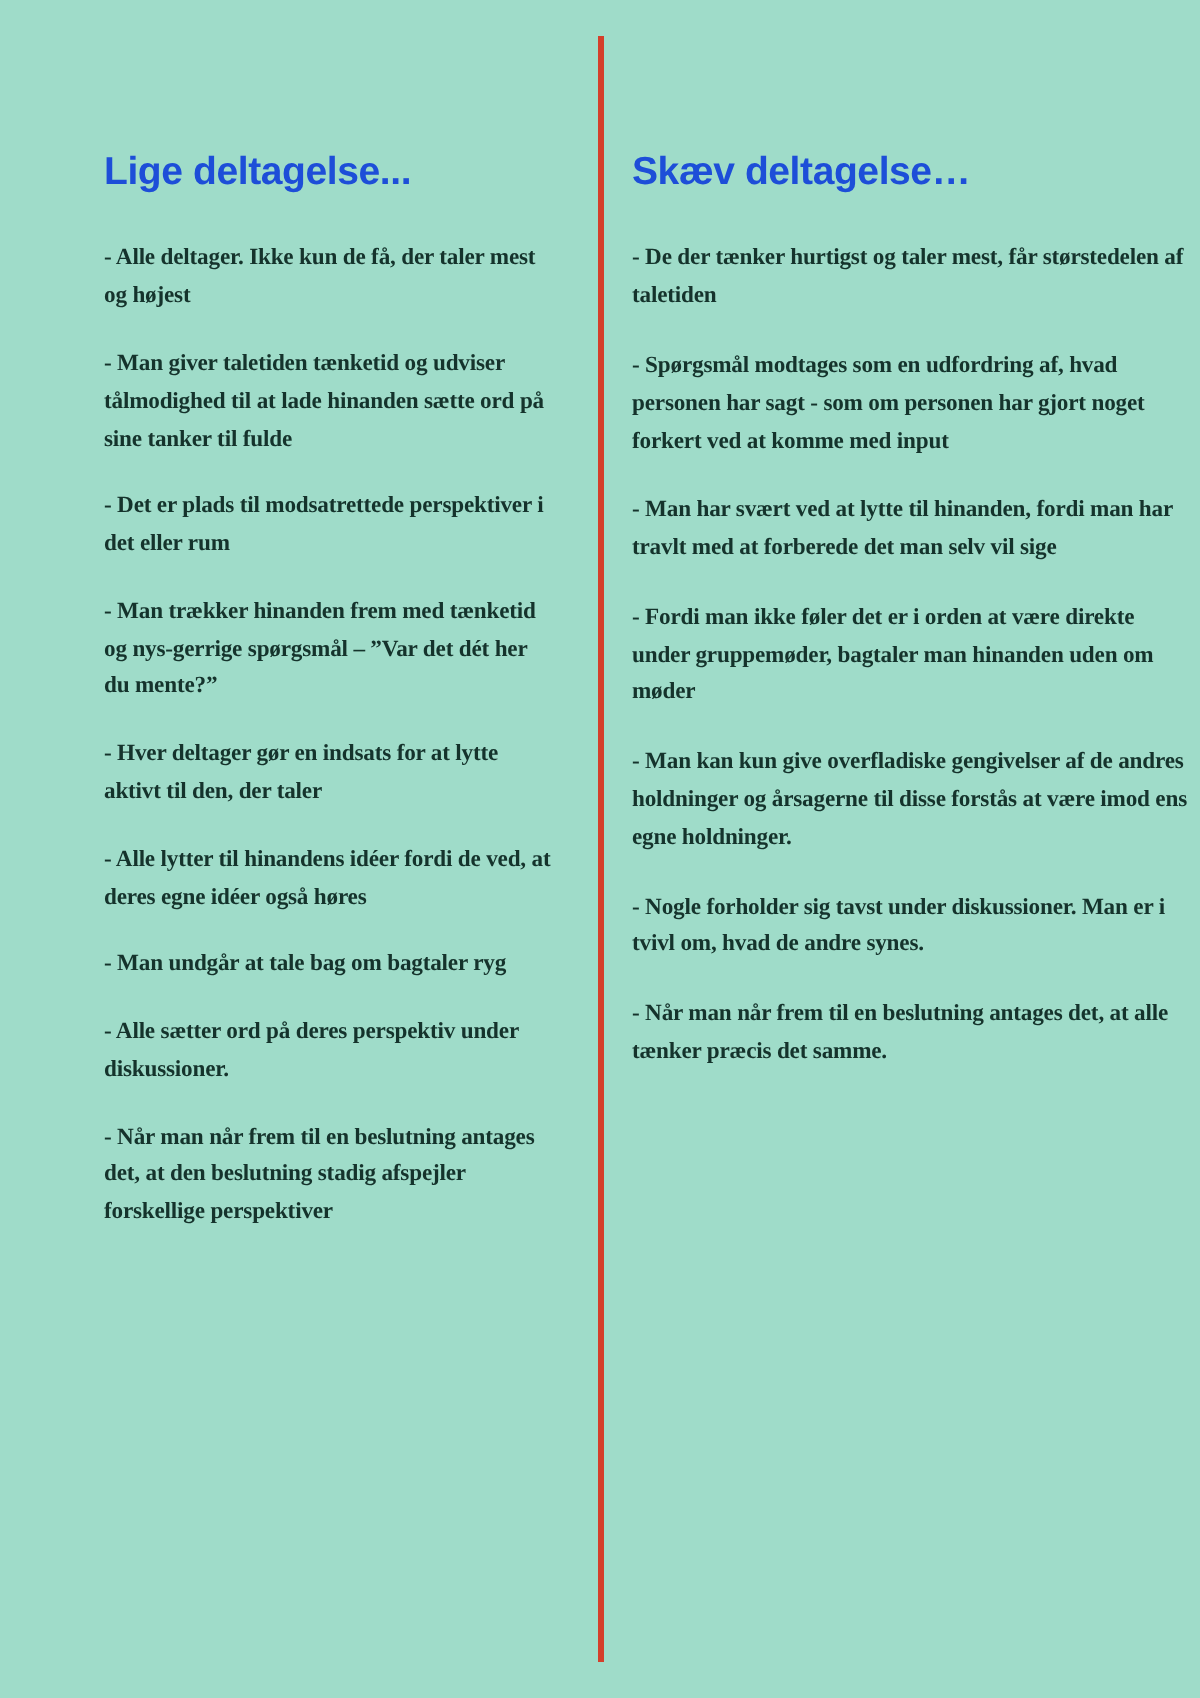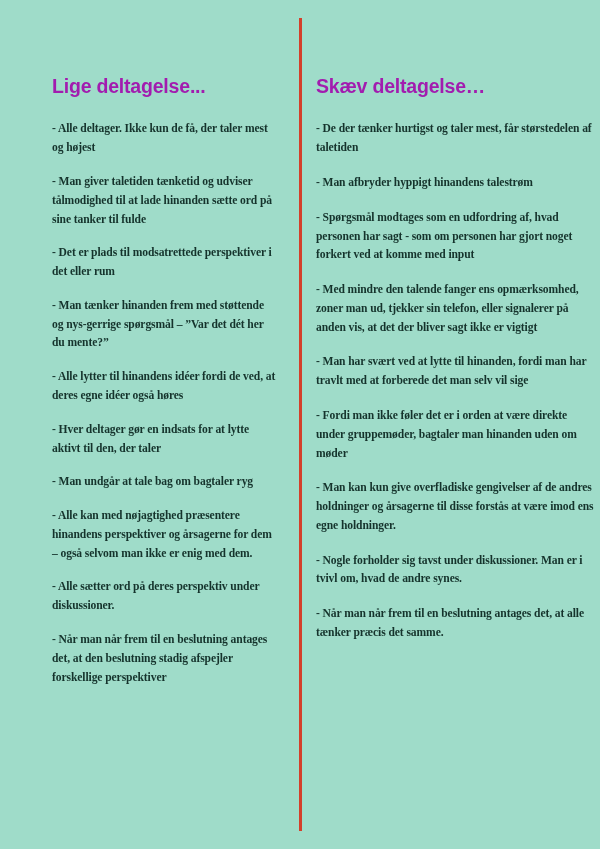--- a/index.html
+++ b/index.html
@@ -43,21 +43,21 @@
   }
   .col-left {
     padding-left: 52px;
     padding-right: 22px;
   }
   .col-right {
     padding-left: 16px;
     padding-right: 6px;
   }
   .col-title {
-    color: #a21caf;
+    color: #1d4ed8;
     font-size: 19.5px;
     font-weight: bold;
     letter-spacing: -0.2px;
     margin: 0 0 22px 0;
     line-height: 1.2;
   }
   .bullet {
     color: #15332c;
     font-size: 11.6px;
     font-weight: bold;
@@ -77,35 +77,32 @@
 
   <div class="divider"></div>
 
   <div class="columns">
 
     <div class="col col-left">
       <h1 class="col-title">Lige deltagelse...</h1>
       <p class="bullet">- Alle deltager. Ikke kun de få, der taler mest og højest</p>
       <p class="bullet">- Man giver taletiden tænketid og udviser tålmodighed  til at lade hinanden sætte ord på sine tanker til fulde</p>
       <p class="bullet">- Det er plads til modsatrettede perspektiver i det eller rum</p>
-      <p class="bullet">- Man tænker hinanden frem med støttende og nys-gerrige spørgsmål – ”Var det dét her du mente?”</p>
+      <p class="bullet">- Man trækker hinanden frem med tænketid og nys-gerrige spørgsmål – ”Var det dét her du mente?”</p>
+      <p class="bullet">- Hver deltager gør en indsats for at lytte aktivt til den, der taler</p>
       <p class="bullet">- Alle lytter til hinandens idéer fordi de ved, at deres egne idéer også høres</p>
-      <p class="bullet">- Hver deltager gør en indsats for at lytte aktivt til den, der taler</p>
       <p class="bullet">- Man undgår at tale bag om bagtaler ryg</p>
-      <p class="bullet">- Alle kan med nøjagtighed præsentere hinandens perspektiver og årsagerne for dem – også selvom man ikke er enig med dem.</p>
       <p class="bullet">- Alle sætter ord på deres perspektiv under diskussioner.</p>
       <p class="bullet">- Når man når frem til en beslutning antages det, at den beslutning stadig afspejler forskellige perspektiver</p>
     </div>
 
     <div class="col col-right">
       <h1 class="col-title">Skæv deltagelse…</h1>
       <p class="bullet">- De der tænker hurtigst og taler mest, får størstedelen af taletiden</p>
-      <p class="bullet">- Man afbryder hyppigt hinandens talestrøm</p>
       <p class="bullet">- Spørgsmål modtages som en udfordring af, hvad personen har sagt - som om personen har gjort noget forkert ved at komme med input</p>
-      <p class="bullet">- Med mindre den talende fanger ens opmærksomhed, zoner man ud, tjekker sin telefon, eller signalerer på anden vis, at det der bliver sagt ikke er vigtigt</p>
       <p class="bullet">- Man har svært ved at lytte til hinanden, fordi man har travlt med at forberede det man selv vil sige</p>
       <p class="bullet">- Fordi man ikke føler det er i orden at være direkte under gruppemøder, bagtaler man hinanden uden om møder</p>
       <p class="bullet">- Man kan kun give overfladiske gengivelser af de andres holdninger og årsagerne til disse forstås at være imod ens egne holdninger.</p>
       <p class="bullet">- Nogle forholder sig tavst under diskussioner. Man er i tvivl om, hvad de andre synes.</p>
       <p class="bullet">- Når man når frem til en beslutning antages det, at alle tænker præcis det samme.</p>
     </div>
 
   </div>
 </div>
 

